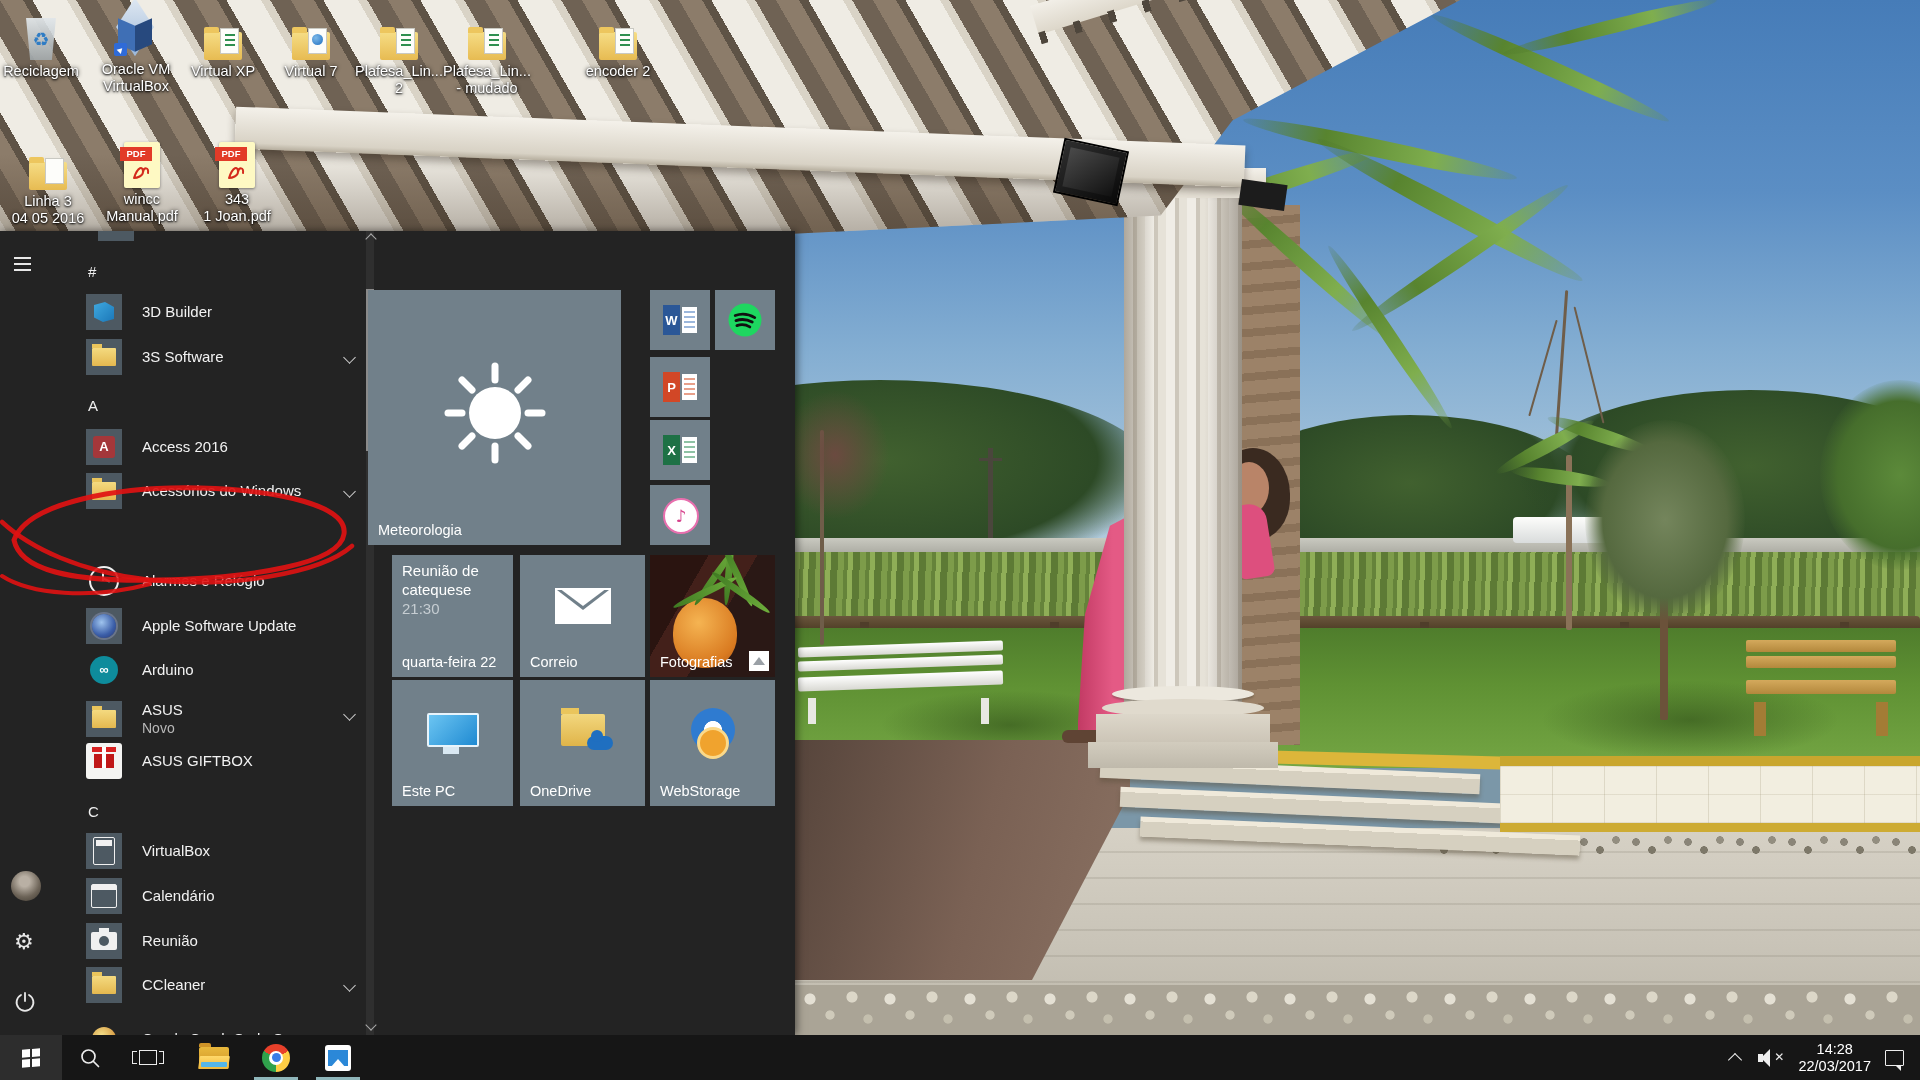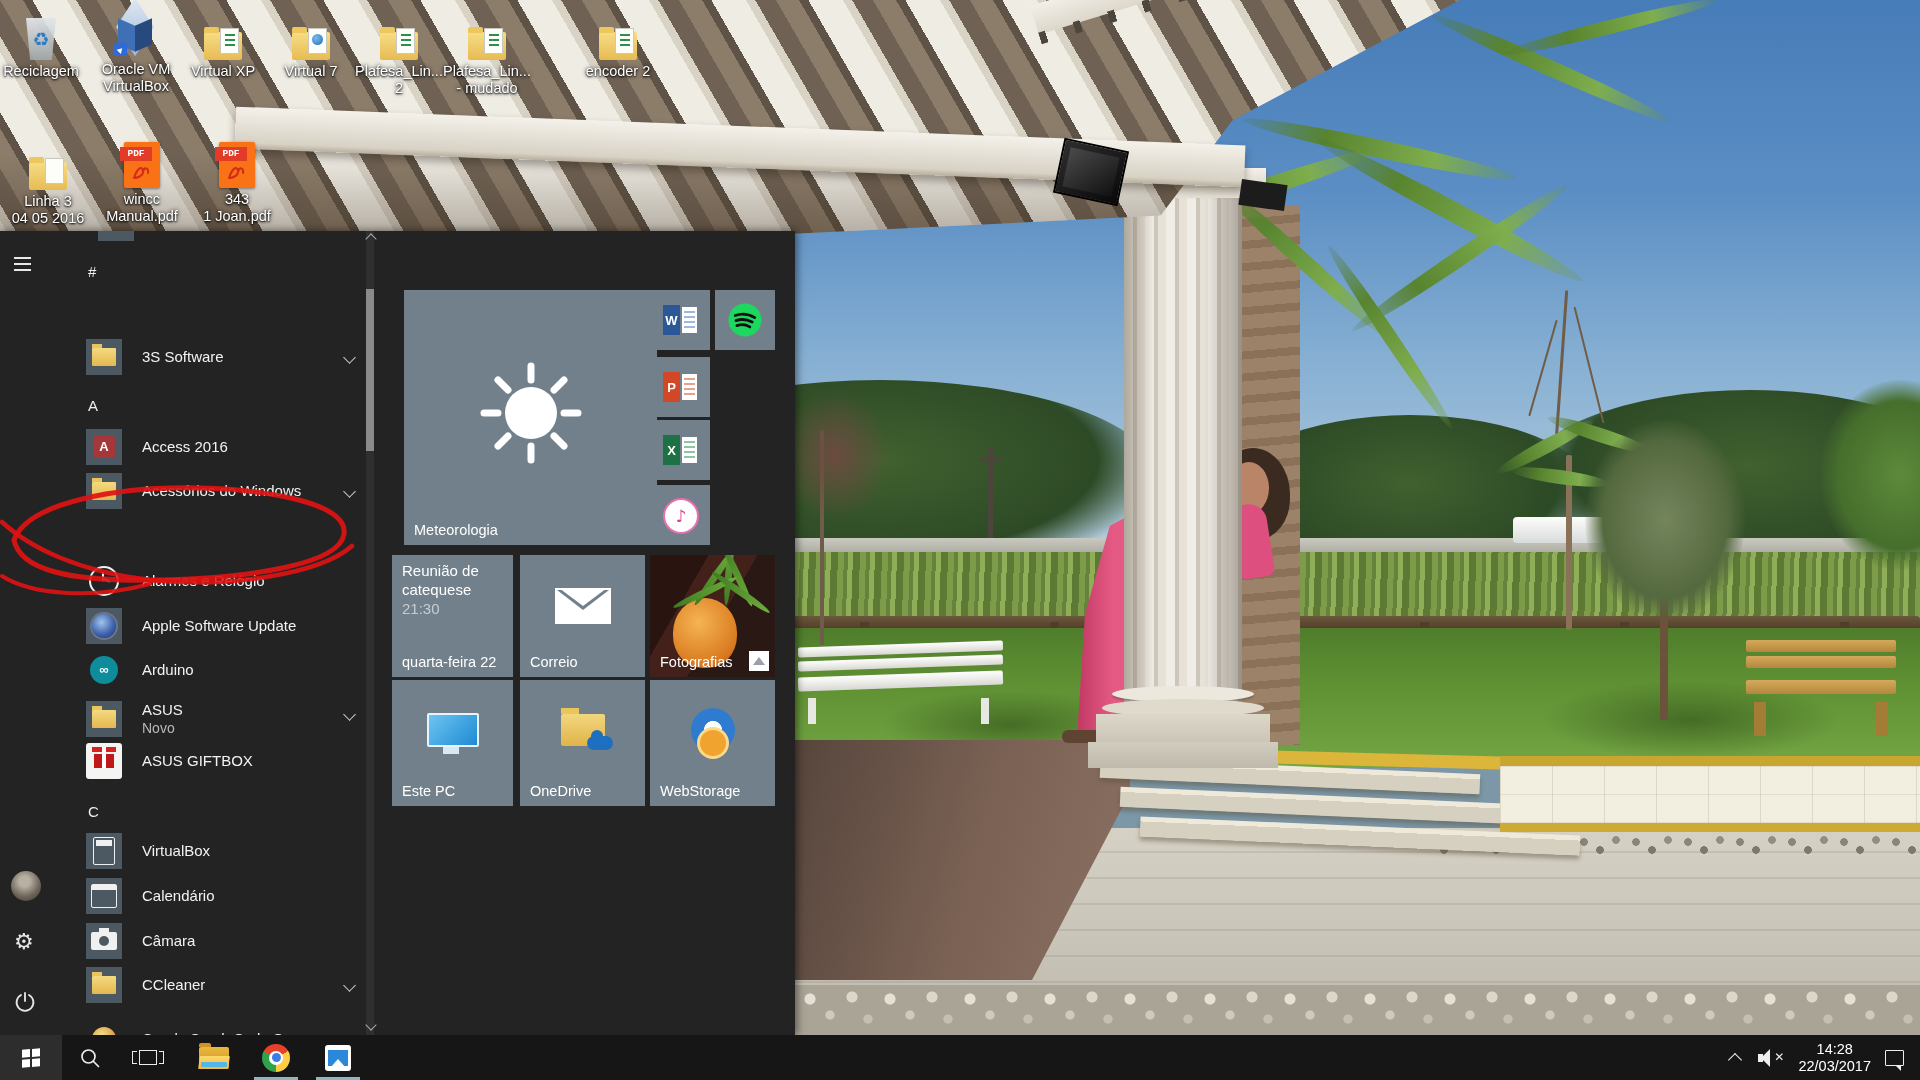--- a/index.html
+++ b/index.html
@@ -96,21 +96,21 @@
 
   
   .dicon{position:absolute;width:94px;text-align:center;z-index:10;}
   .dicon .ic{height:54px;display:flex;align-items:flex-end;justify-content:center;}
   .dicon .lbl{margin-top:3px;font-size:14.5px;line-height:17px;color:#fff;text-shadow:0 1px 2px #000,0 0 4px rgba(0,0,0,.9);white-space:pre-line;}
   .fold{width:38px;height:28px;background:linear-gradient(180deg,#f6dd85,#e7bb52);border-radius:2px;position:relative;}
   .fold:before{content:"";position:absolute;top:-5px;left:0;width:15px;height:6px;background:#edc65e;border-radius:2px 2px 0 0;}
   .fold .pg{position:absolute;right:3px;top:-4px;width:17px;height:24px;background:#fdfdfa;border:1px solid #c9c9c2;}
   .pg.grid{background:#fdfdfa repeating-linear-gradient(0deg,transparent 0 3px,#2f8f4f 3px 5px) center/10px 16px no-repeat;}
   .pg.blu:after{content:"";position:absolute;left:3px;top:5px;width:11px;height:11px;border-radius:50%;background:radial-gradient(circle at 35% 35%,#7db9e8,#1f6fc0);}
-  .pdfic{width:36px;height:46px;background:#f97316;border-radius:2px;position:relative;box-shadow:0 1px 3px rgba(0,0,0,.45);font-family:Liberation Mono, monospace;}
+  .pdfic{width:36px;height:46px;background:#fef9c3;border-radius:2px;position:relative;box-shadow:0 1px 3px rgba(0,0,0,.45);}
   .pdfic .band{position:absolute;top:5px;left:-4px;height:14px;width:32px;background:#e23b28;color:#fff;font-weight:bold;font-size:9.5px;line-height:14px;text-align:center;}
   .bin{width:34px;height:42px;background:linear-gradient(180deg,rgba(225,230,233,.95),rgba(165,175,180,.8));
     clip-path:polygon(6% 0,94% 0,82% 100%,18% 100%);display:flex;align-items:center;justify-content:center;}
   .bin span{font-family:"DejaVu Sans",sans-serif;font-size:19px;color:#2f7cc4;}
   .vbox{width:48px;height:50px;position:relative;}
   .vb-top{position:absolute;left:6px;top:2px;width:34px;height:34px;background:linear-gradient(135deg,#dfe8f2,#9db8d8);transform:rotate(45deg) skew(12deg,12deg);}
   .vb-body{position:absolute;left:6px;top:14px;width:17px;height:26px;background:#3f6fb5;transform:skewY(24deg);}
   .vb-body2{position:absolute;left:23px;top:14px;width:17px;height:26px;background:#27497e;transform:skewY(-24deg);}
   .vb-arrow{position:absolute;left:2px;bottom:2px;width:13px;height:13px;background:#2f6bd8;border-radius:2px;}
   .vb-arrow:after{content:"";position:absolute;left:4px;top:4px;width:0;height:0;border-left:5px solid #fff;border-top:3px solid transparent;border-bottom:3px solid transparent;transform:rotate(-45deg);}
@@ -442,20 +442,26 @@
         <path d="M7 4 A8.4 8.4 0 1 0 15 4" fill="none" stroke="#e8e8e8" stroke-width="1.8" stroke-linecap="round"></path>
         <line x1="11" y1="2" x2="11" y2="10" stroke="#e8e8e8" stroke-width="1.8" stroke-linecap="round"></line>
       </svg>
     </div>
 
     <div class="sm-list">
       <div class="rtile" style="position:absolute;left:86px;top:-26px;"></div>
 
       <div class="hdr" style="top:32px;">#</div>
 
+      <div class="row" style="top:59px;">
+        <span class="rtile">
+            <span class="i3d"></span>
+          </span>
+        <span class="rlbl">3D Builder</span>
+      </div>
       <div class="row" style="top:104px;">
         <span class="rtile">
             <span class="minifold"></span>
           </span>
         <span class="rlbl">3S Software</span>
         <span class="chev"></span>
       </div>
 
       <div class="hdr" style="top:166px;">A</div>
 
@@ -515,21 +521,21 @@
       <div class="row" style="top:643px;">
         <span class="rtile">
             <span class="ical"></span>
           </span>
         <span class="rlbl">Calendário</span>
       </div>
       <div class="row" style="top:688px;">
         <span class="rtile">
             <span class="icam"></span>
           </span>
-        <span class="rlbl">Câmara</span>
+        <span class="rlbl">Reunião</span>
       </div>
       <div class="row" style="top:732px;">
         <span class="rtile">
             <span class="minifold"></span>
           </span>
         <span class="rlbl">CCleaner</span>
         <span class="chev"></span>
       </div>
       <div class="row" style="top:786px;">
         <span class="rtile none">
@@ -538,21 +544,21 @@
         <span class="rlbl">Candy Crush Soda Saga</span>
       </div>
     </div>
 
     <div class="sb">
         <div class="thumb"></div>
       </div>
     <div class="sb-ar" style="top:4px;transform:rotate(-135deg);"></div>
     <div class="sb-ar" style="top:790px;transform:rotate(45deg);"></div>
 
-    <div class="tileG" style="left:404px;top:59px;width:253px;height:255px;">
+    <div class="tileG" style="left:368px;top:59px;width:253px;height:255px;">
       <svg width="110" height="110" style="position:absolute;left:72px;top:68px;" viewBox="0 0 110 110">
         <circle cx="55" cy="55" r="26" fill="#fff"></circle>
         <g class="sunrays">
           <line x1="55" y1="8" x2="55" y2="22"></line>
             <line x1="55" y1="88" x2="55" y2="102"></line>
           <line x1="8" y1="55" x2="22" y2="55"></line>
             <line x1="88" y1="55" x2="102" y2="55"></line>
           <line x1="22" y1="22" x2="32" y2="32"></line>
             <line x1="78" y1="78" x2="88" y2="88"></line>
           <line x1="88" y1="22" x2="78" y2="32"></line>

